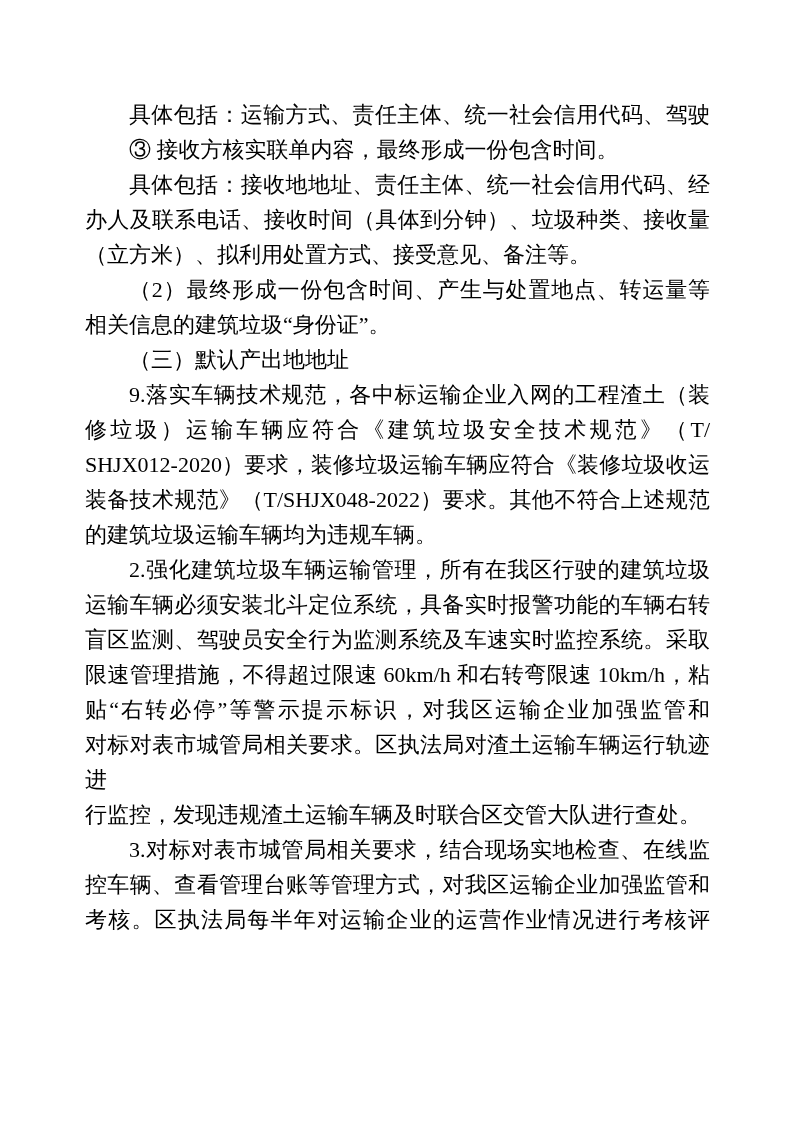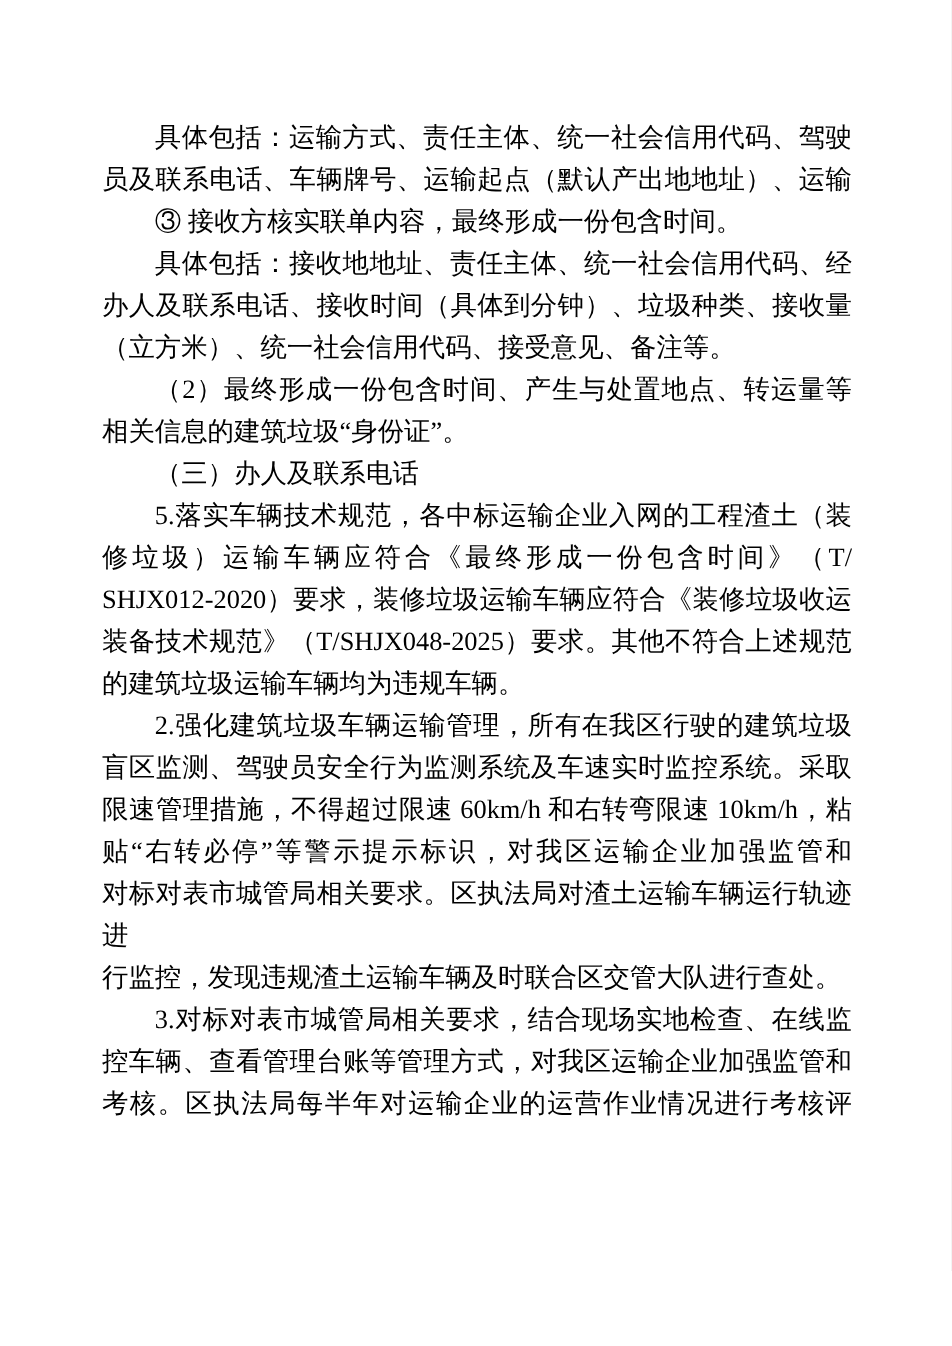--- a/index.html
+++ b/index.html
@@ -39,46 +39,46 @@
     text-indent: 44px;
   }
 </style>
 </head>
 <body>
 
 <div class="page">
   <div class="doc-body" id="doc-body" style="color: rgb(0, 0, 0);">
       <div class="para">
         <div class="line indent stretch">具体包括：运输方式、责任主体、统一社会信用代码、驾驶</div>
-        <div class="line stretch">员及联系电话、车辆牌号、运输起点（默认产出地地址）、运输</div>
       </div>
       <div class="para">
         <div class="line indent">③ 接收方核实联单内容，最终形成一份包含时间。</div>
       </div>
       <div class="para">
         <div class="line indent stretch">具体包括：接收地地址、责任主体、统一社会信用代码、经</div>
         <div class="line stretch">办人及联系电话、接收时间（具体到分钟）、垃圾种类、接收量</div>
-        <div class="line">（立方米）、统一社会信用代码、接受意见、备注等。</div>
+        <div class="line">（立方米）、拟利用处置方式、接受意见、备注等。</div>
       </div>
       <div class="para">
         <div class="line indent stretch">（2）最终形成一份包含时间、产生与处置地点、转运量等</div>
         <div class="line">相关信息的建筑垃圾“身份证”。</div>
       </div>
       <div class="para">
-        <div class="line indent">（三）办人及联系电话</div>
+        <div class="line indent">（三）默认产出地地址</div>
       </div>
       <div class="para">
-        <div class="line indent stretch">5.落实车辆技术规范，各中标运输企业入网的工程渣土（装</div>
-        <div class="line stretch">修垃圾）运输车辆应符合《最终形成一份包含时间》（T/</div>
+        <div class="line indent stretch">9.落实车辆技术规范，各中标运输企业入网的工程渣土（装</div>
+        <div class="line stretch">修垃圾）运输车辆应符合《建筑垃圾安全技术规范》（T/</div>
         <div class="line stretch">SHJX012-2020）要求，装修垃圾运输车辆应符合《装修垃圾收运</div>
-        <div class="line stretch">装备技术规范》（T/SHJX048-2025）要求。其他不符合上述规范</div>
+        <div class="line stretch">装备技术规范》（T/SHJX048-2022）要求。其他不符合上述规范</div>
         <div class="line">的建筑垃圾运输车辆均为违规车辆。</div>
       </div>
       <div class="para">
         <div class="line indent stretch">2.强化建筑垃圾车辆运输管理，所有在我区行驶的建筑垃圾</div>
+        <div class="line stretch">运输车辆必须安装北斗定位系统，具备实时报警功能的车辆右转</div>
         <div class="line stretch">盲区监测、驾驶员安全行为监测系统及车速实时监控系统。采取</div>
         <div class="line stretch">限速管理措施，不得超过限速 60km/h 和右转弯限速 10km/h，粘</div>
         <div class="line stretch">贴“右转必停”等警示提示标识，对我区运输企业加强监管和</div>
         <div class="line stretch">对标对表市城管局相关要求。区执法局对渣土运输车辆运行轨迹进</div>
         <div class="line">行监控，发现违规渣土运输车辆及时联合区交管大队进行查处。</div>
       </div>
       <div class="para">
         <div class="line indent stretch">3.对标对表市城管局相关要求，结合现场实地检查、在线监</div>
         <div class="line stretch">控车辆、查看管理台账等管理方式，对我区运输企业加强监管和</div>
         <div class="line stretch">考核。区执法局每半年对运输企业的运营作业情况进行考核评</div>

